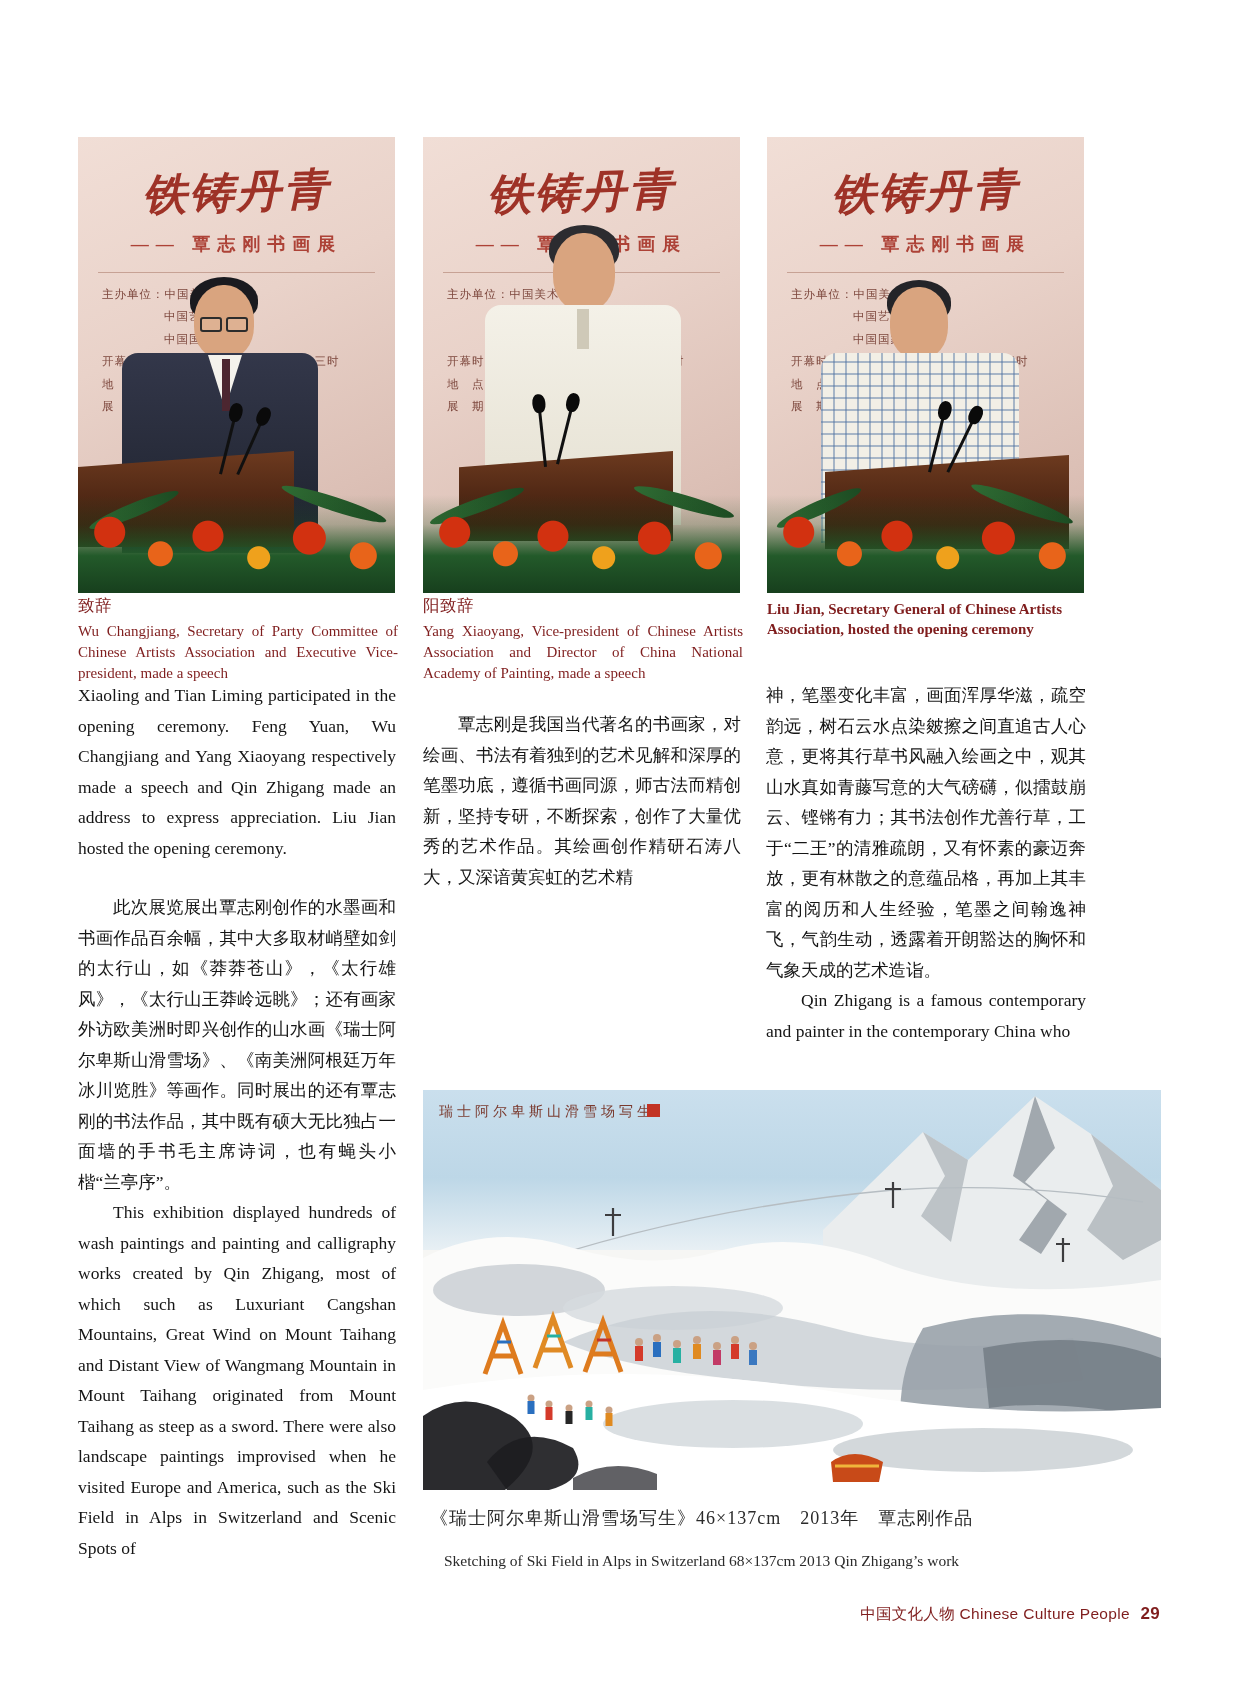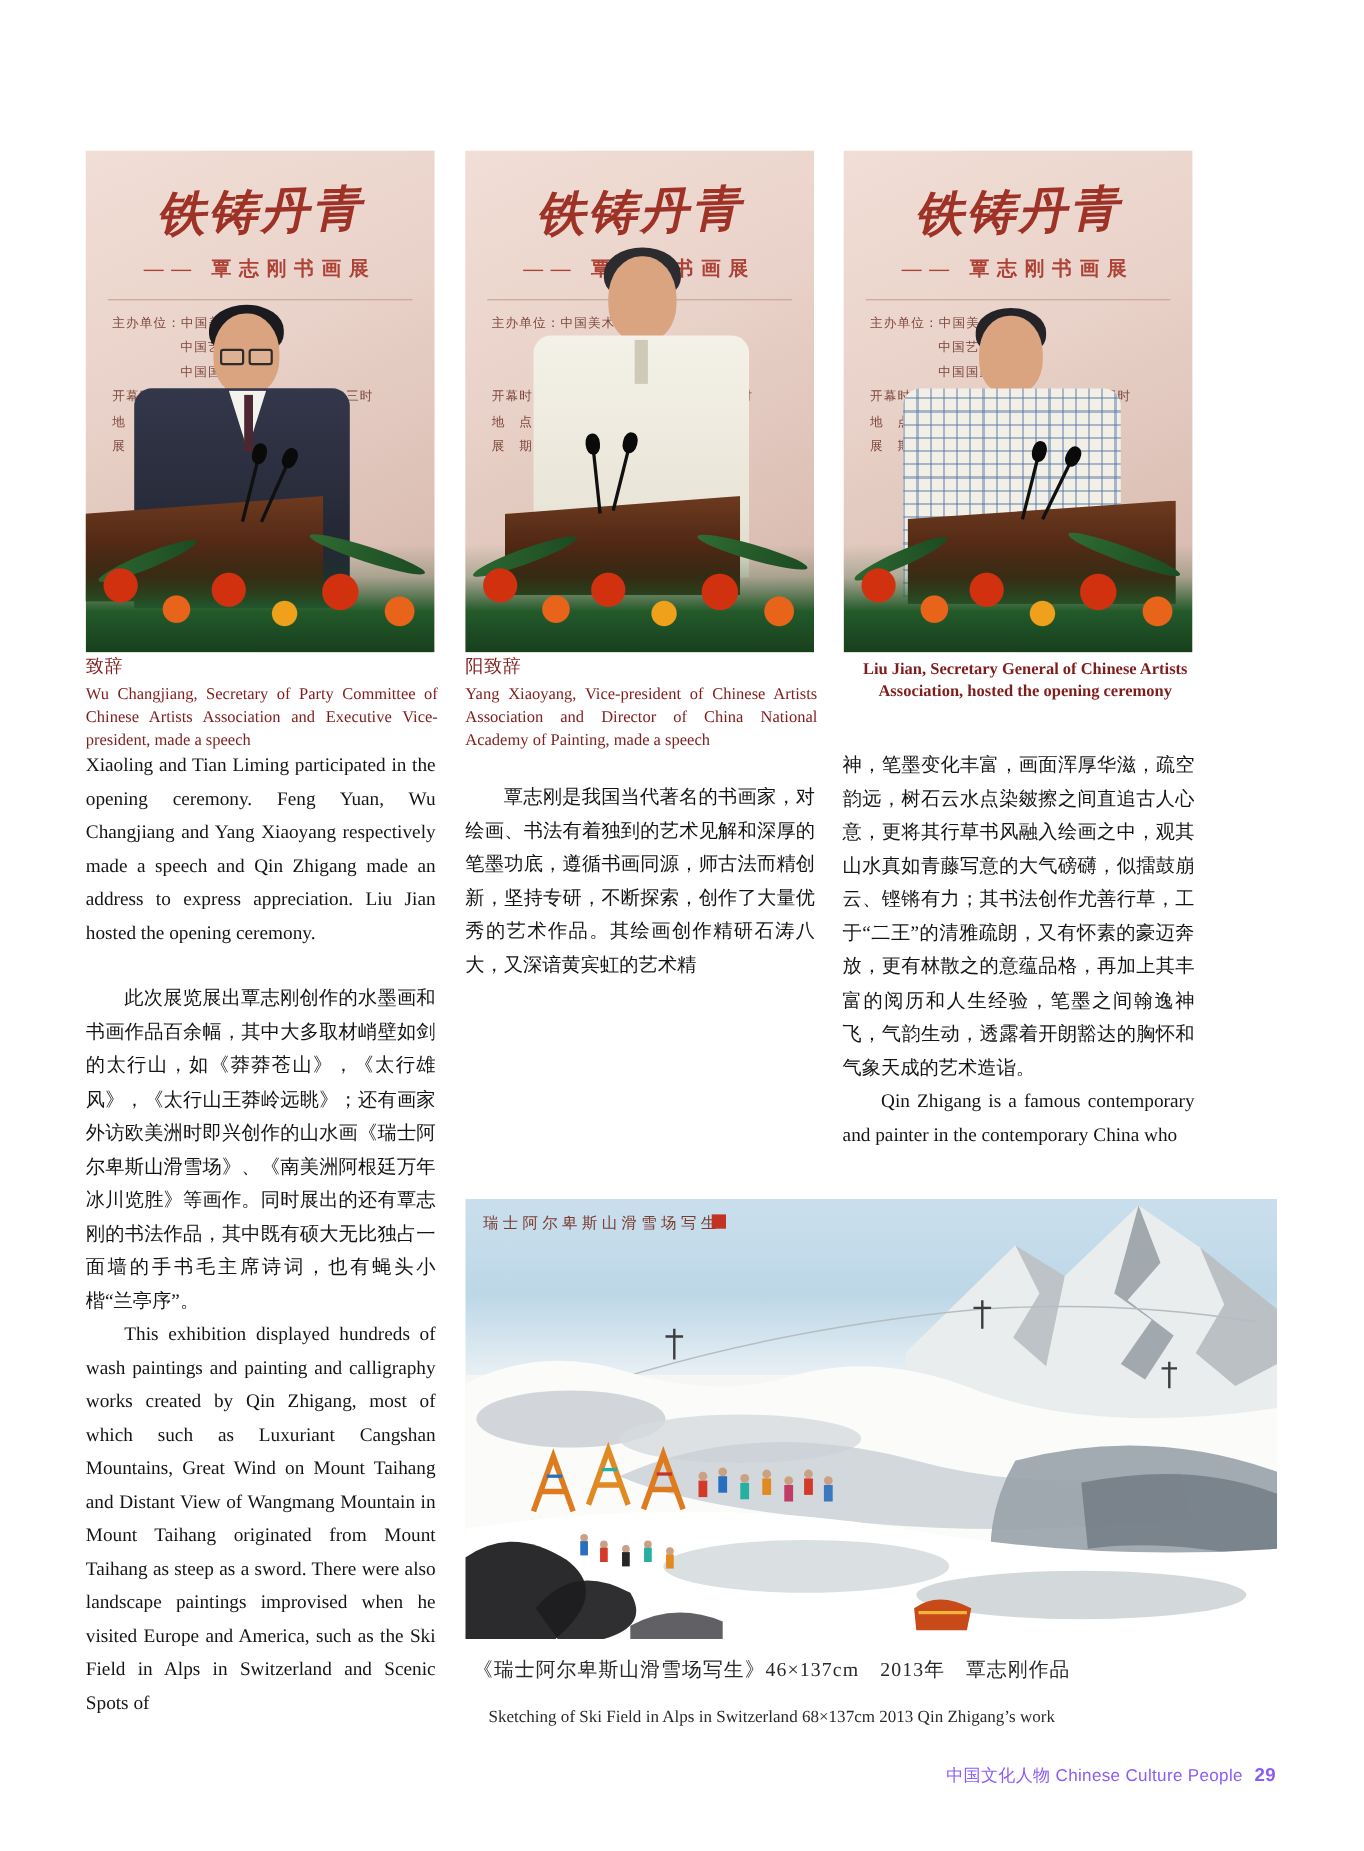--- a/index.html
+++ b/index.html
@@ -44,39 +44,39 @@
        radial-gradient(circle at 73% 44%, #d23110 0 16px, rgba(0,0,0,0) 17px),
        radial-gradient(circle at 73% 44%, #501408 0 5px, rgba(0,0,0,0) 6px),
        radial-gradient(circle at 90% 62%, #e8641a 0 13px, rgba(0,0,0,0) 14px),
        linear-gradient(180deg, rgba(29,84,38,0) 0%, rgba(29,84,38,.25) 30%, #235a2a 62%, #173f1d 100%); }
   .leaf { position:absolute; z-index:4; height:14px; background:linear-gradient(90deg,#2f6b33,#1c4a22); border-radius:50%; }
 
   
   .photo-caption { position:absolute; top:573px; color:#7f1d1d; }
   .photo-caption .cn { font-size:16.5px; letter-spacing:.5px; margin-bottom:4px; }
   .photo-caption .en { font-size:15px; line-height:21px; text-align:justify; }
-  .photo-caption .en.nojust { text-align:center; line-height:20px; }
+  .photo-caption .en.nojust { text-align:left; line-height:20px; }
 
   
   .col { position:absolute; top:680px; width:318px; font-size:17.5px; line-height:30.5px;
          color:#151515; text-align:justify; z-index:2; }
   .col p { margin:0; }
   .col p.gap { margin-top:29px; }
   .col p.ind { text-indent:2em; }
 
   
   .painting { position:absolute; left:423px; top:1090px; width:738px; height:400px; z-index:1; }
   .painting svg { display:block; width:100%; height:100%; }
   .painting-caption { position:absolute; left:430px; top:1506px; width:620px; color:#2a2a2a; z-index:2; }
   .painting-caption .cn { font-size:18px; letter-spacing:1px; }
   .painting-caption .en { font-size:15.5px; margin-top:22px; padding-left:14px; }
 
   
   .footer { position:absolute; top:1604px; right:80px; font-family:"Liberation Sans", sans-serif;
-            font-size:15.5px; color:#8b5cf6; letter-spacing:.3px; }
+            font-size:15.5px; color:#7f1d1d; letter-spacing:.3px; }
   .footer .num { font-weight:bold; font-size:17px; margin-left:6px; }
 </style>
 </head>
 <body>
 
 <div class="page">
 
   <div class="photo" style="left:78px;">
     <div class="poster-title">铁铸丹青</div>
     <div class="poster-sub">—— 覃志刚书画展</div>

